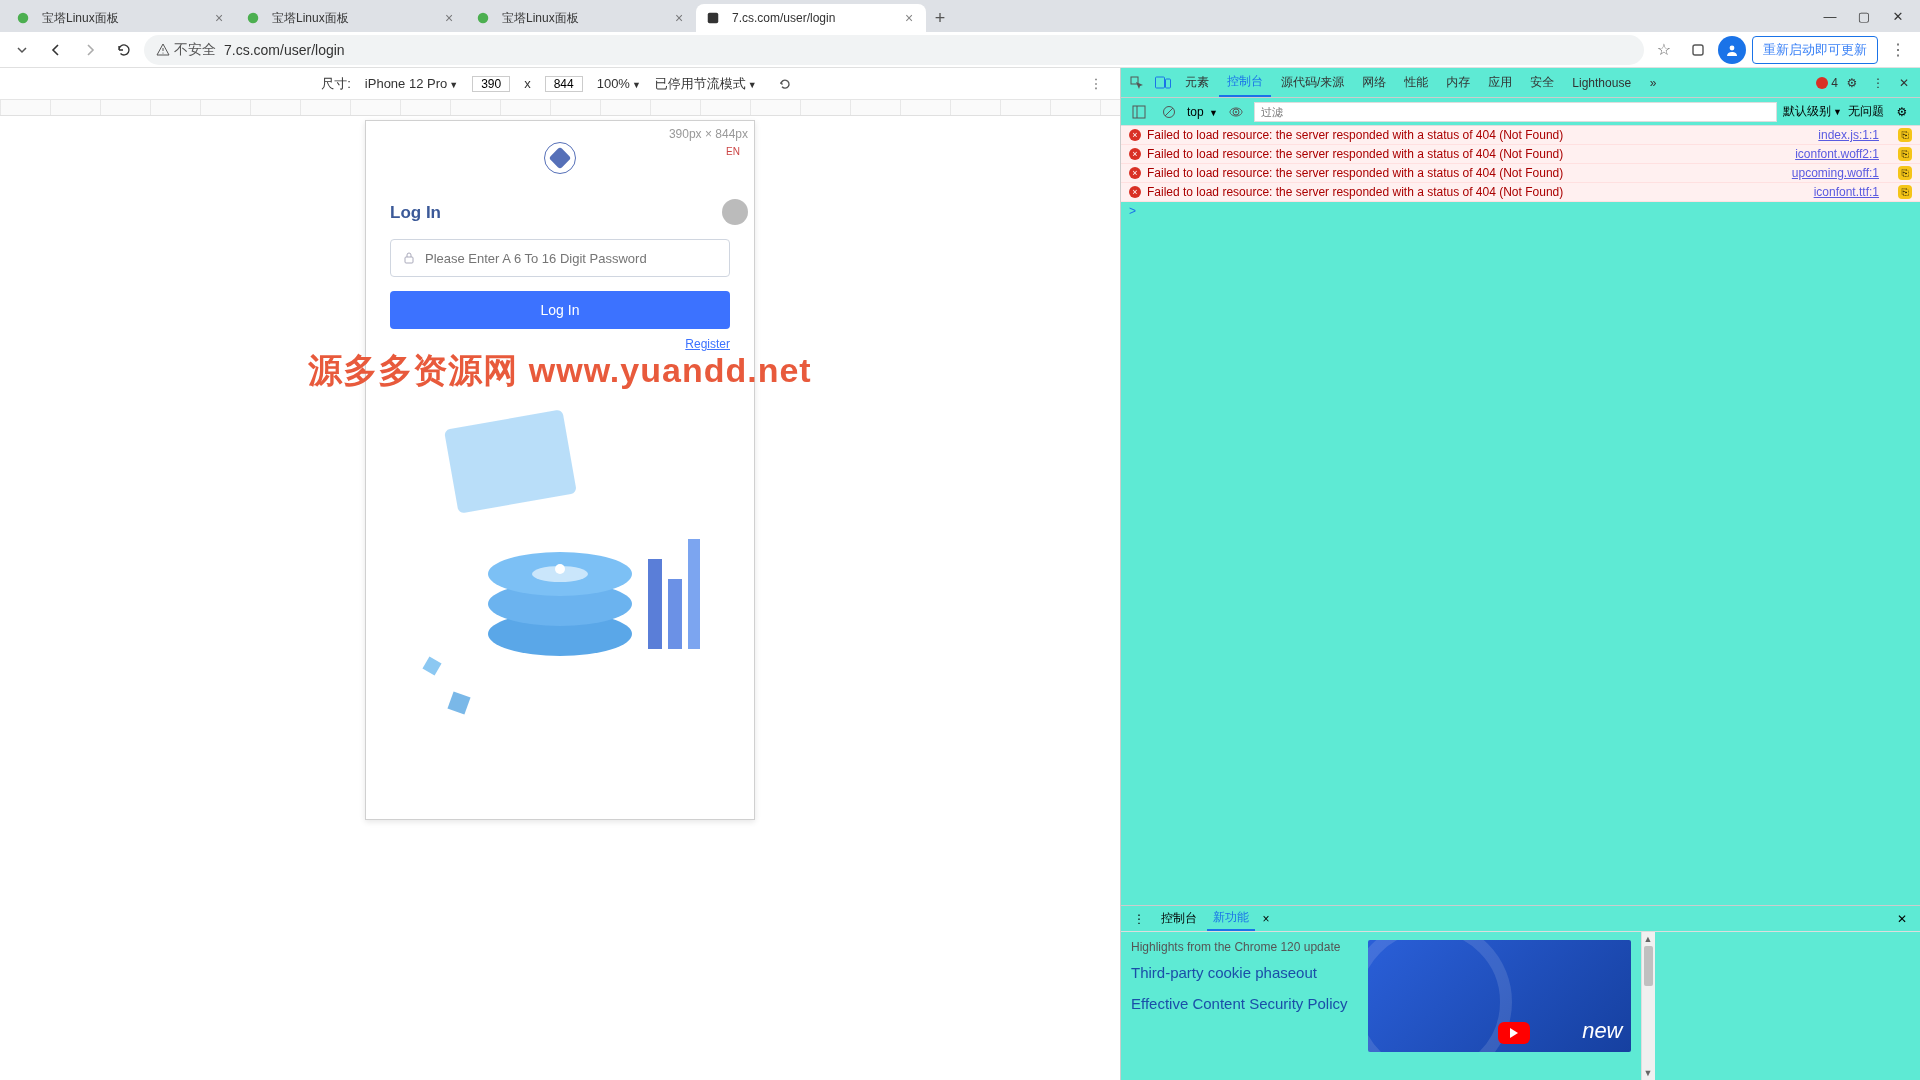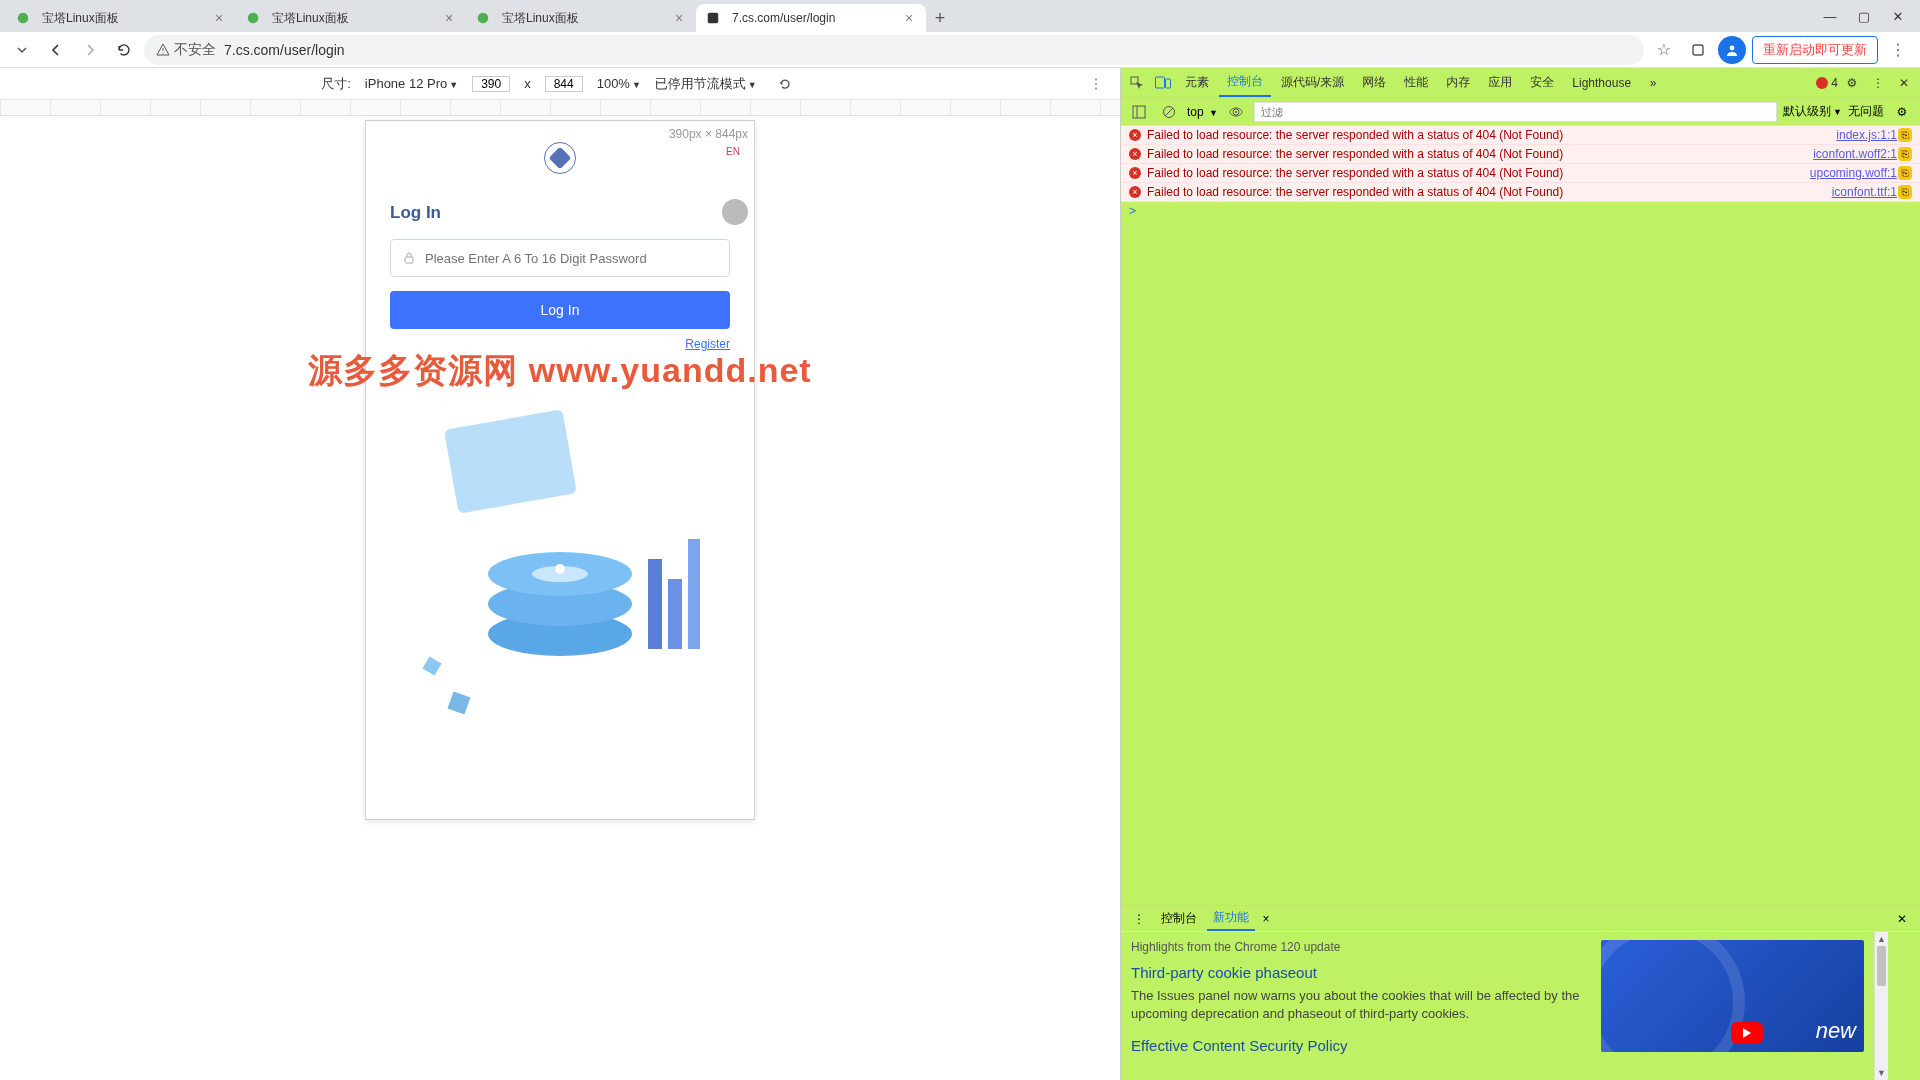--- a/index.html
+++ b/index.html
@@ -16,27 +16,27 @@
 .new-tab { width: 28px; height: 28px; display: flex; align-items: center; justify-content: center; font-size: 18px; color: #555; }
 .window-controls { display: flex; gap: 18px; padding: 0 8px; }
 .win-btn { width: 16px; height: 16px; display: flex; align-items: center; justify-content: center; color: #333; font-size: 13px; }
 
 
 .toolbar { height: 36px; background: #fff; border-bottom: 1px solid #e0e0e0; display: flex; align-items: center; padding: 0 8px; gap: 6px; }
 .tb-btn { width: 28px; height: 28px; display: flex; align-items: center; justify-content: center; color: #666; border-radius: 14px; }
 .url-bar { flex: 1; display: flex; align-items: center; height: 30px; background: #f1f3f4; border-radius: 15px; padding: 0 12px; gap: 8px; font-size: 14px; color: #333; }
 .url-security { display: flex; align-items: center; gap: 4px; color: #555; font-size: 14px; }
 .right-toolbar { display: flex; align-items: center; gap: 6px; }
-.relaunch-btn { border: 1px solid #1a73e8; color: #ef4444; font-size: 13px; padding: 4px 10px; border-radius: 4px; }
+.relaunch-btn { border: 1px solid #1a73e8; color: #3b82f6; font-size: 13px; padding: 4px 10px; border-radius: 4px; }
 .avatar-btn { width: 28px; height: 28px; border-radius: 14px; background: #1a73e8; display: flex; align-items: center; justify-content: center; }
 
 
 .main-area { display: flex; height: calc(100% - 68px); }
 .left-pane { flex: 1; position: relative; background: #fff; display: flex; flex-direction: column; }
-.right-pane { width: 800px; border-left: 1px solid #ccc; display: flex; flex-direction: column; background: #bef264; }
+.right-pane { width: 800px; border-left: 1px solid #ccc; display: flex; flex-direction: column; background: #5eead4; }
 
 
 .device-toolbar { height: 32px; display: flex; align-items: center; justify-content: center; gap: 14px; font-size: 13px; color: #333; border-bottom: 1px solid #e5e5e5; position: relative; }
 .device-dim-input { width: 38px; height: 16px; border: 1px solid #ccc; font-size: 12px; text-align: center; background: #fff; }
 .dev-menu-right { position: absolute; right: 10px; display: flex; align-items: center; gap: 8px; }
 .ruler { height: 16px; border-bottom: 1px solid #e0e0e0; position: relative; background: #fafafa; }
 .ruler::after { content: ""; position: absolute; top:0; left:0; right:0; bottom:0; background: repeating-linear-gradient(90deg, #ccc 0, #ccc 1px, transparent 1px, transparent 50px); opacity: 0.4; }
 
 
 .device-wrapper { flex: 1; display: flex; justify-content: center; align-items: flex-start; padding: 4px 0 30px 0; background: #fff; position: relative; }
@@ -70,21 +70,21 @@
 .dt-err-badge { display: flex; align-items: center; gap: 3px; }
 .err-circle { width: 12px; height: 12px; background: #d93025; border-radius: 50%; }
 
 .dt-console-bar { height: 28px; display: flex; align-items: center; border-bottom: 1px solid #ddd; font-size: 12px; padding: 0 6px; gap: 6px; }
 .dt-filter { flex: 1; border: 1px solid #ddd; height: 20px; padding: 0 6px; font-size: 11px; }
 
 .console-body { font-family: Menlo, Consolas, monospace; font-size: 12px; overflow: auto; flex: 1; }
 .console-row { display: flex; justify-content: space-between; align-items: center; padding: 2px 8px; background: #fff0f0; border-bottom: 1px solid #ffe0e0; color: #a00; }
 .console-row .left { display: flex; align-items: center; gap: 6px; }
 .err-icon { width: 12px; height: 12px; background: #d93025; border-radius: 50%; display: flex; align-items: center; justify-content: center; color: #fff; font-size: 9px; }
-.console-src { display: flex; align-items: center; gap: 1px; }
+.console-src { display: flex; align-items: center; gap: 19px; }
 .console-src a { color: #5a5ae0; text-decoration: underline; }
 .warn-count { width: 14px; height: 14px; background: #f5c518; border-radius: 4px; color: #000; font-size: 9px; display: flex; align-items: center; justify-content: center; }
 .console-prompt { padding: 2px 8px; color: #1a73e8; }
 
 
 .drawer { border-top: 1px solid #ccc; display: flex; flex-direction: column; }
 .drawer-tabs { height: 26px; display: flex; align-items: center; font-size: 12px; padding: 0 6px; gap: 4px; border-bottom: 1px solid #ddd; }
 .drawer-tab { padding: 3px 6px; }
 .drawer-tab.active { color: #1a73e8; border-bottom: 2px solid #1a73e8; }
 .drawer-close-x { width: 14px; display: flex; align-items: center; justify-content: center; }
@@ -385,21 +385,20 @@
         <span class="drawer-tab">控制台</span>
         <span class="drawer-tab active">新功能</span>
         <span class="drawer-close-x">×</span>
         <span class="drawer-right dt-icon-btn">✕</span>
       </div>
       <div style="display:flex;">
         <div class="drawer-body">
           <div class="drawer-content">
             <div class="drawer-sub">Highlights from the Chrome 120 update</div>
             <div class="drawer-h">Third-party cookie phaseout</div>
-            <div class="drawer-p">The Issues panel now warns you about the cookies that will be affected by the upcoming deprecation and phaseout of third-party cookies.</div>
             <div class="drawer-h2">Effective Content Security Policy</div>
           </div>
           <div class="drawer-video">
             <span class="play-btn">
                 <span class="play-tri"></span>
               </span>
             <span class="new-badge">new</span>
           </div>
         </div>
         <div class="drawer-scrollbar">

